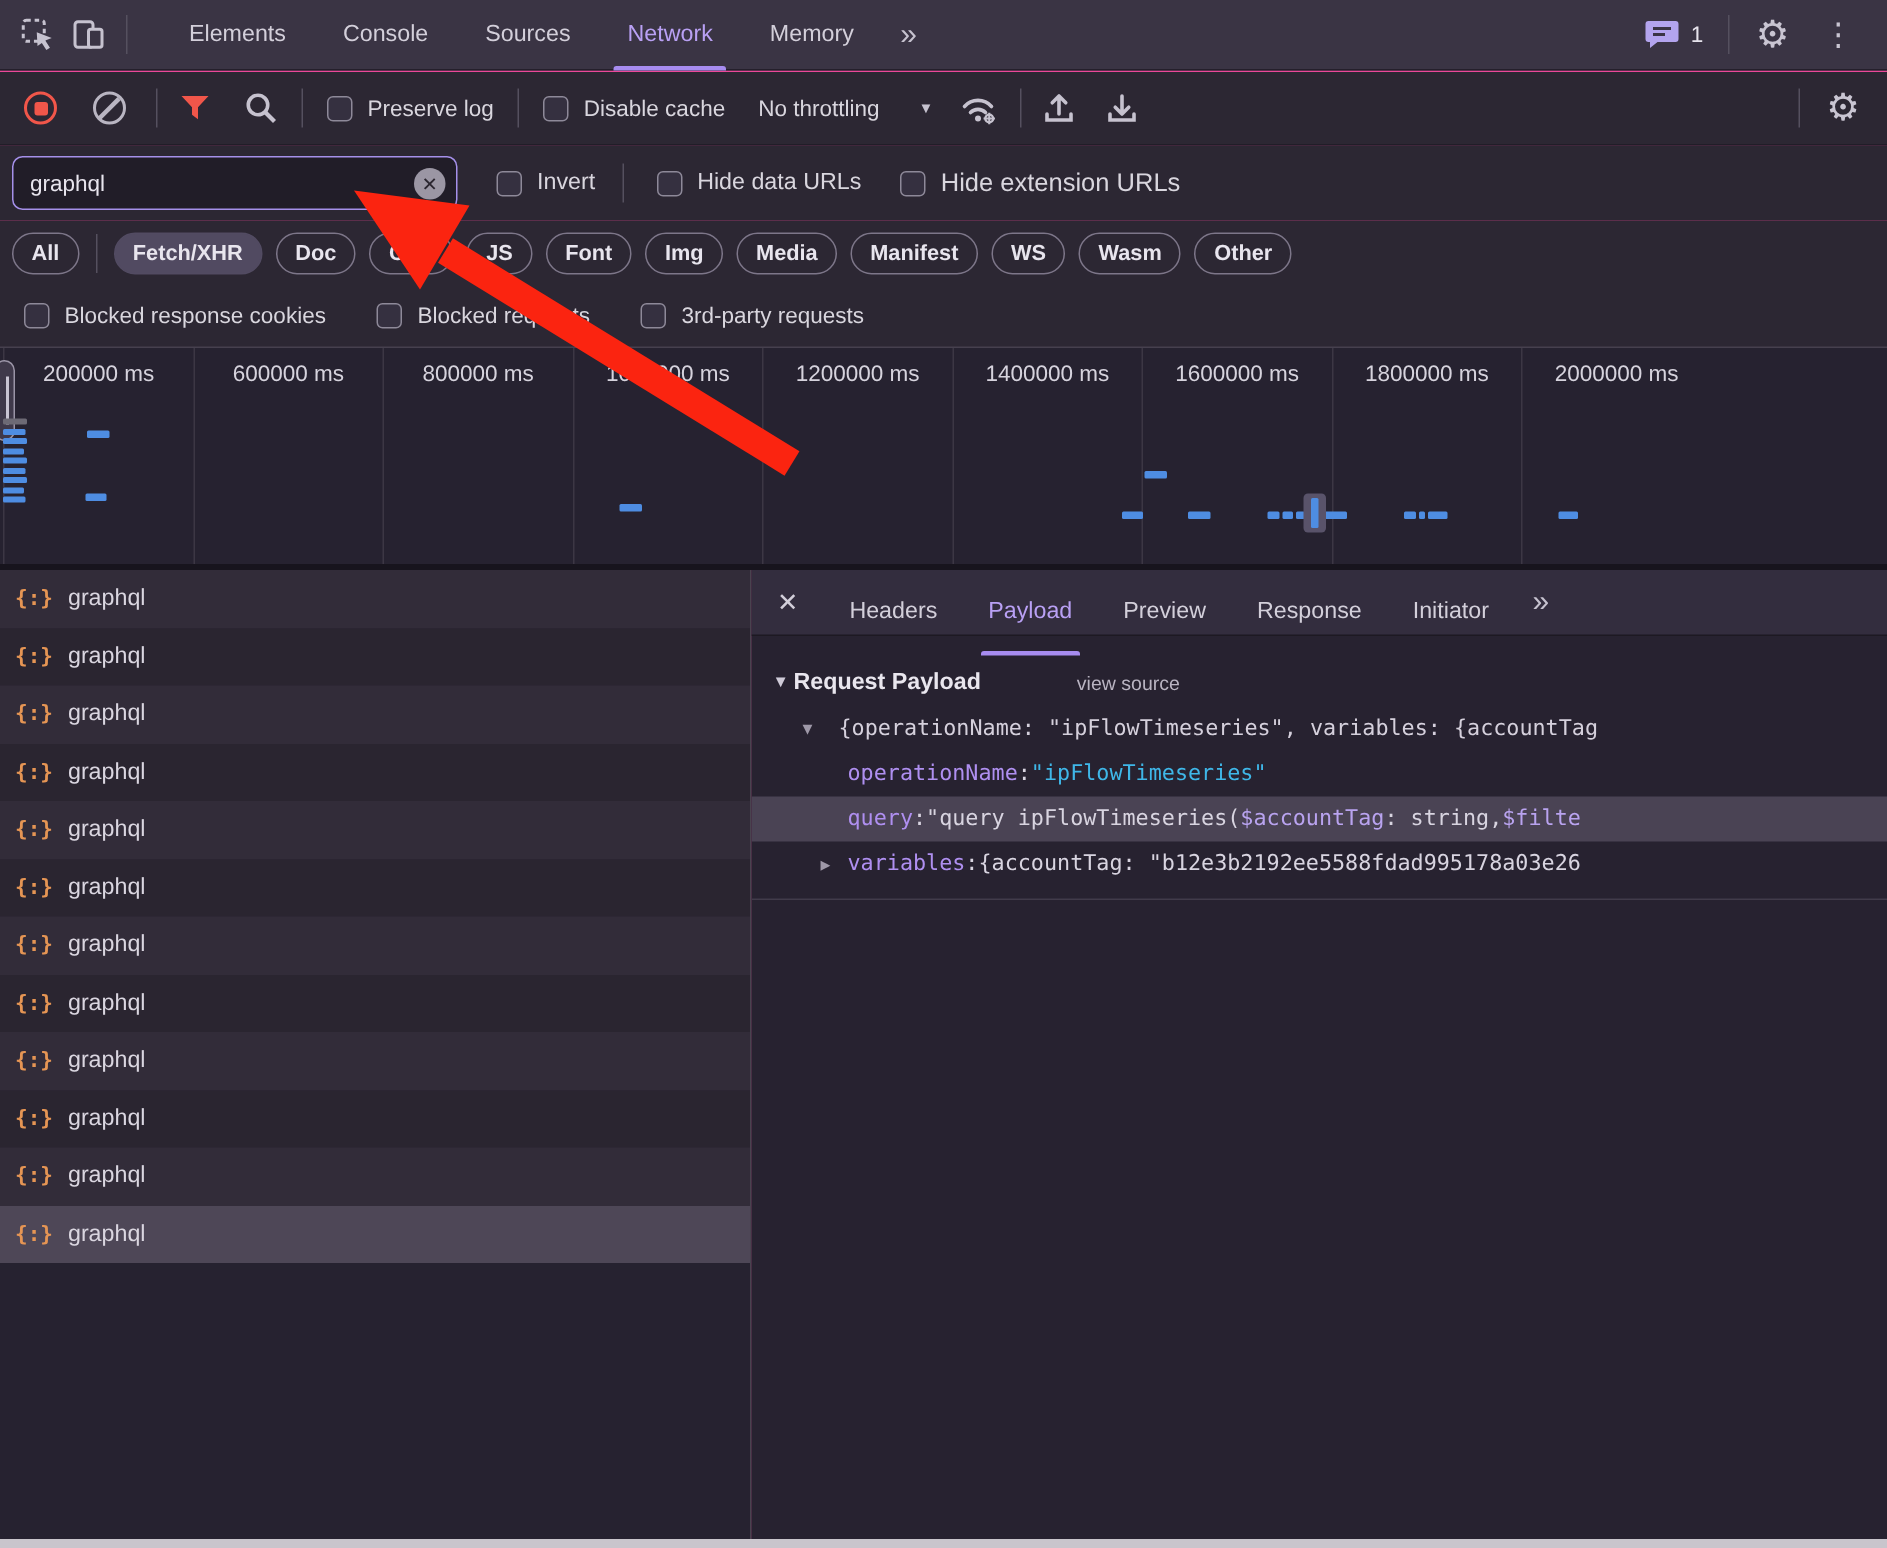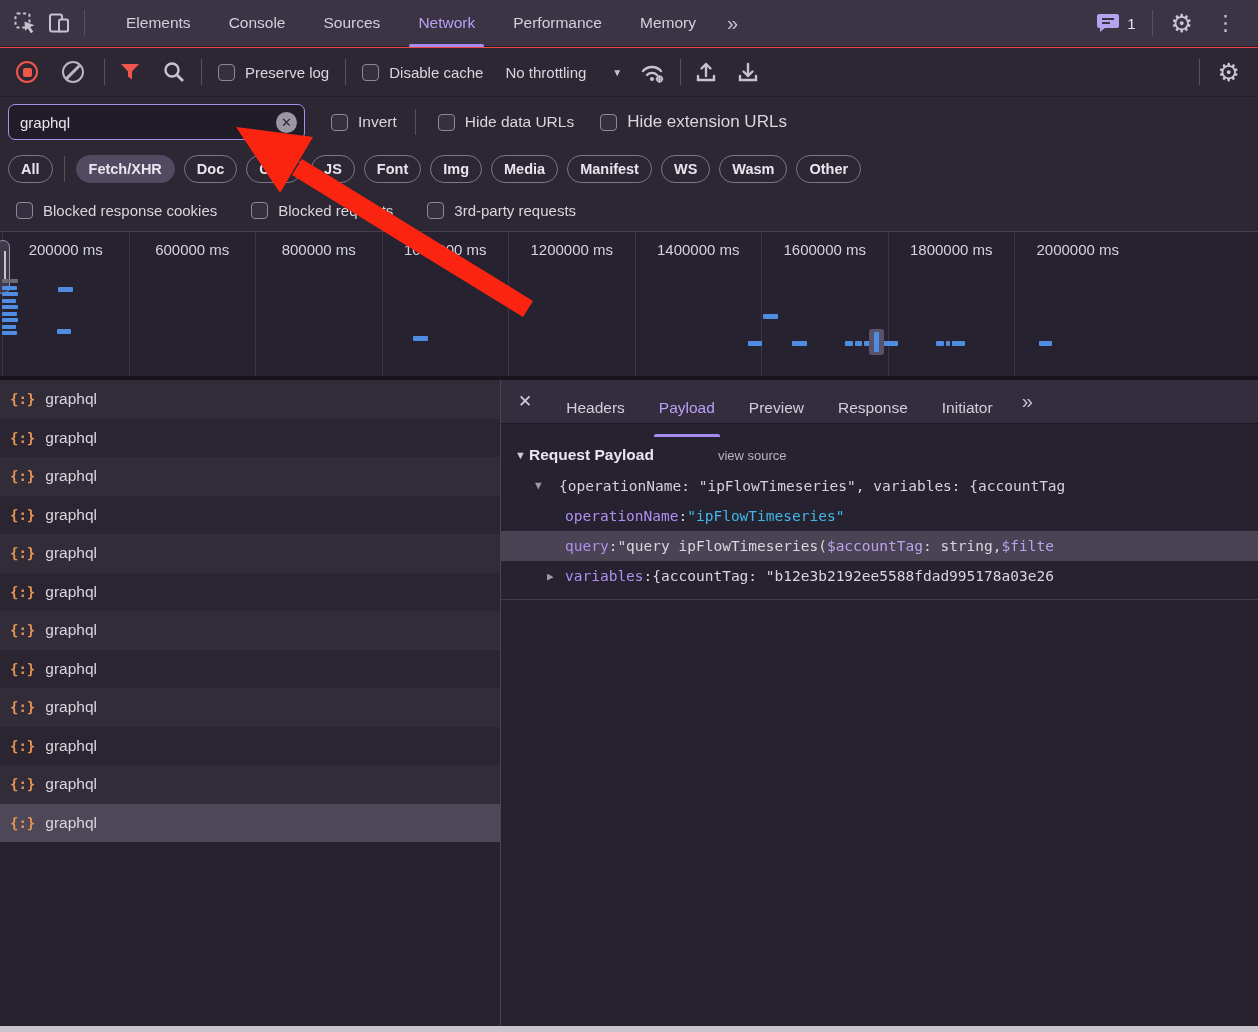--- a/index.html
+++ b/index.html
@@ -1,18 +1,18 @@
 <!DOCTYPE html>
 <html><head>
 <meta charset="utf-8">
 <style>
   * { margin:0; padding:0; box-sizing:border-box; }
   html,body { width:1258px; height:1032px; background:#211d27; overflow:hidden;
               font-family:"Liberation Sans", sans-serif; }
-  .devtools { position:relative; width:1258px; height:1032px; background:#ef4444; overflow:hidden; }
+  .devtools { position:relative; width:1258px; height:1032px; background:#ec4899; overflow:hidden; }
 
   
   .tabbar { position:absolute; left:0; top:0; width:100%; height:47px; background:#3a3444;
             display:flex; align-items:center; border-bottom:1px solid #241f2b; }
   .icon-btn { display:flex; align-items:center; justify-content:center; width:34px; height:34px;
               color:#c6c2cf; cursor:pointer; }
   .vsep { width:1px; height:26px; background:#55505f; margin:0 8px; }
   .tab { position:relative; height:47px; display:flex; align-items:center; padding:0 19px;
          color:#d3cfda; font-size:15.5px; cursor:pointer; }
   .tab.active { color:#b9a0f4; }
@@ -139,21 +139,20 @@
         <rect x="3" y="3.5" width="12" height="17" rx="2" fill="none" stroke="#c6c2cf" stroke-width="2"></rect>
         <rect x="12" y="8.5" width="9" height="12" rx="1.5" fill="#3a3444" stroke="#c6c2cf" stroke-width="2"></rect>
       </svg>
     </div>
     <div class="vsep"></div>
     <div class="tabs" id="main-tabs" style="display:flex;height:47px;margin-left:14px;">
         <div class="tab">Elements</div>
         <div class="tab">Console</div>
         <div class="tab">Sources</div>
         <div class="tab active">Network</div>
-        <div class="tab">Performance</div>
         <div class="tab">Memory</div>
       </div>
     <div class="more-glyph">»</div>
     <div class="tabbar-right">
       <div class="issues">
         <svg class="ic" width="24" height="22" viewBox="0 0 24 22">
           <path d="M3 2 h18 a2 2 0 0 1 2 2 v10 a2 2 0 0 1 -2 2 h-12 l-5 4 v-4 h-1 a2 2 0 0 1 -2 -2 v-10 a2 2 0 0 1 2 -2 Z" fill="#b3a4ee"></path>
           <rect x="6" y="6" width="12" height="2" fill="#3a3444"></rect>
           <rect x="6" y="10" width="8" height="2" fill="#3a3444"></rect>
         </svg>

